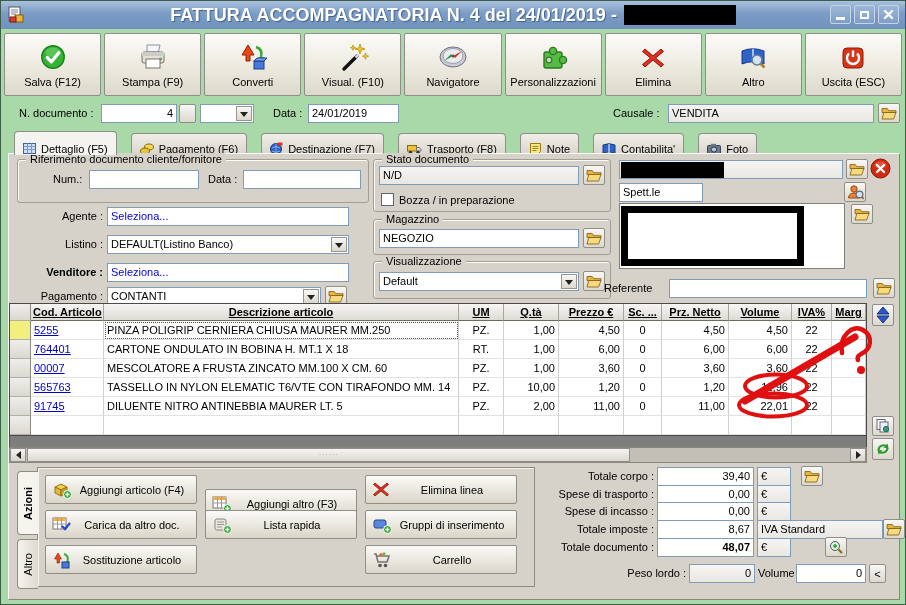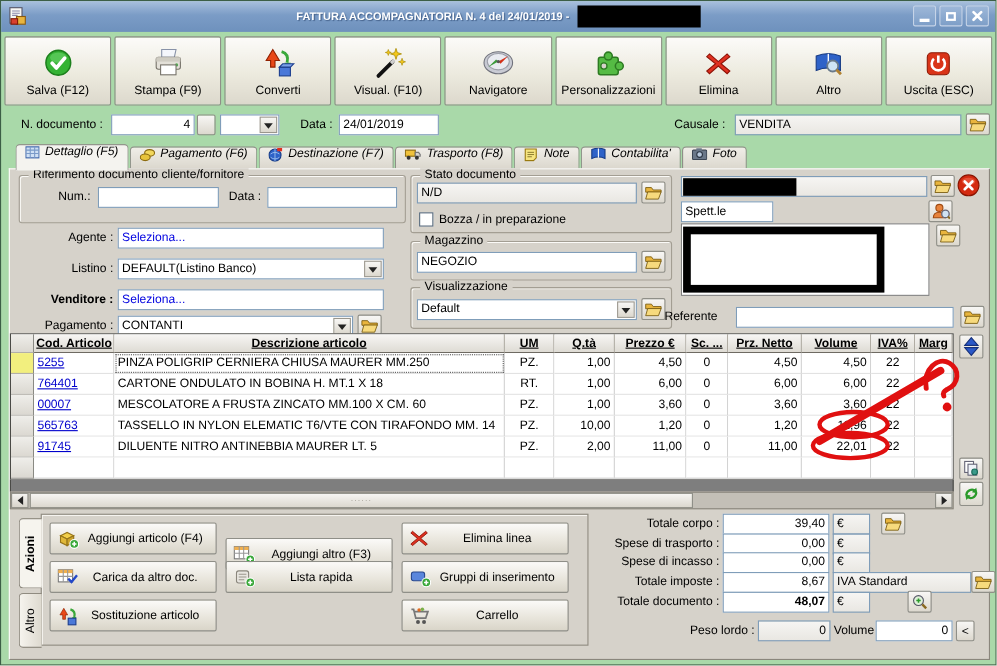--- a/index.html
+++ b/index.html
@@ -5,21 +5,21 @@
   * { box-sizing: border-box; }
   html,body { margin:0; padding:0; }
   body { width:906px; height:605px; font-family:"Liberation Sans","DejaVu Sans",sans-serif; font-size:11px; color:#000; }
   #win { position:relative; width:906px; height:605px; background:#a9d9a9; border:1px solid #3c5e46; overflow:hidden; }
 
   
   .titlebar { position:absolute; left:0; top:0; width:100%; height:28px;
     background:linear-gradient(#a9c0dd,#7b9cc6 45%,#6e91bd); }
   .win-icon { position:absolute; left:6px; top:5px; }
   .title-center { position:absolute; left:0; right:0; top:0; height:28px; display:flex; align-items:center; justify-content:center; gap:7px; }
-  .title-text { color:#fff; font-weight:bold; font-size:10px; text-shadow:1px 1px 1px #44618a; white-space:nowrap; }
+  .title-text { color:#fff; font-weight:bold; font-size:18px; text-shadow:1px 1px 1px #44618a; white-space:nowrap; }
   .redact { background:#000; }
   .redact-title { width:112px; height:20px; }
   .winbtns { position:absolute; right:6px; top:4px; display:flex; gap:3px; }
   .winbtn { width:21px; height:19px; background:linear-gradient(#9db7d8,#7e9fc8); border:1px solid #c6d4e8; border-radius:2px; display:flex; align-items:center; justify-content:center; }
   .glyph-min { width:9px; height:3px; background:#fff; margin-top:7px; }
   .glyph-max { width:9px; height:8px; border:2px solid #fff; }
 
   
   .toolbar { position:absolute; left:0; top:28px; width:100%; height:72px; padding:4px 3px 5px; display:flex; gap:3px; }
   .tbtn { flex:1; background:linear-gradient(#fcfbf9,#eceade 55%,#dcd8cc); border:1px solid #8f8f88; border-radius:2px;
@@ -35,22 +35,22 @@
   .bold { font-weight:bold; }
   .dd { position:absolute; right:1px; top:1px; width:16px; height:15px; background:linear-gradient(#f8f7f5,#dcd8ce); border:1px solid #9a968c; display:flex; align-items:flex-start; justify-content:center; }
   .dd::after { content:""; border:4px solid transparent; border-top:5px solid #222; margin-top:5px; }
   .gbtn { position:absolute; background:linear-gradient(#f8f7f5,#dcd8ce); border:1px solid #8f8f88; border-radius:2px; display:flex; align-items:center; justify-content:center; width:22px; height:20px; }
   .fieldset { position:absolute; border:1px solid #a39e93; border-radius:3px; box-shadow:inset 1px 1px 0 #fbfaf7; }
   .legend { position:absolute; top:-7px; left:8px; background:#d6d2ca; padding:0 4px; white-space:nowrap; }
   .checkbox { position:absolute; width:13px; height:13px; background:#fff; border:1px solid #56687a; }
 
   
   .tabbar { position:absolute; left:13px; top:130px; height:24px; display:flex; align-items:flex-end; }
-  .tab { height:22px; display:flex; align-items:flex-start; gap:5px; padding:0 8px; background:linear-gradient(#f0eee8,#d9d5cb);
-    border:1px solid #8f8f88; border-bottom:none; border-radius:4px 4px 0 0; margin-right:1px; white-space:nowrap;font-style:italic; }
+  .tab { height:22px; display:flex; align-items:flex-end; gap:5px; padding:0 8px; background:linear-gradient(#f0eee8,#d9d5cb);
+    border:1px solid #8f8f88; border-bottom:none; border-radius:4px 4px 0 0; margin-right:14px; white-space:nowrap; }
   .tab.active { background:#f4f3ef; height:24px; z-index:3; }
 
   .panel { position:absolute; left:7px; top:152px; width:892px; height:447px; background:#d6d2ca;
     border:1px solid #8a867c; border-top-color:#fdfdfb; border-left-color:#fdfdfb; }
 
   
   .grid { position:absolute; left:8px; top:302px; width:858px; background:#fff; border:1px solid #4a4a46;
     display:grid; grid-template-columns:21px 73px 355px 45px 55px 65px 38px 67px 63px 40px 1fr; }
   .hc { height:17px; line-height:16px; background:linear-gradient(#f7f6f4,#dedbd4); border-right:1px solid #a8a49a; border-bottom:1px solid #6e6a62;
     font-weight:bold; text-align:center; white-space:nowrap; overflow:hidden; padding:0 2px;text-decoration:underline; }

